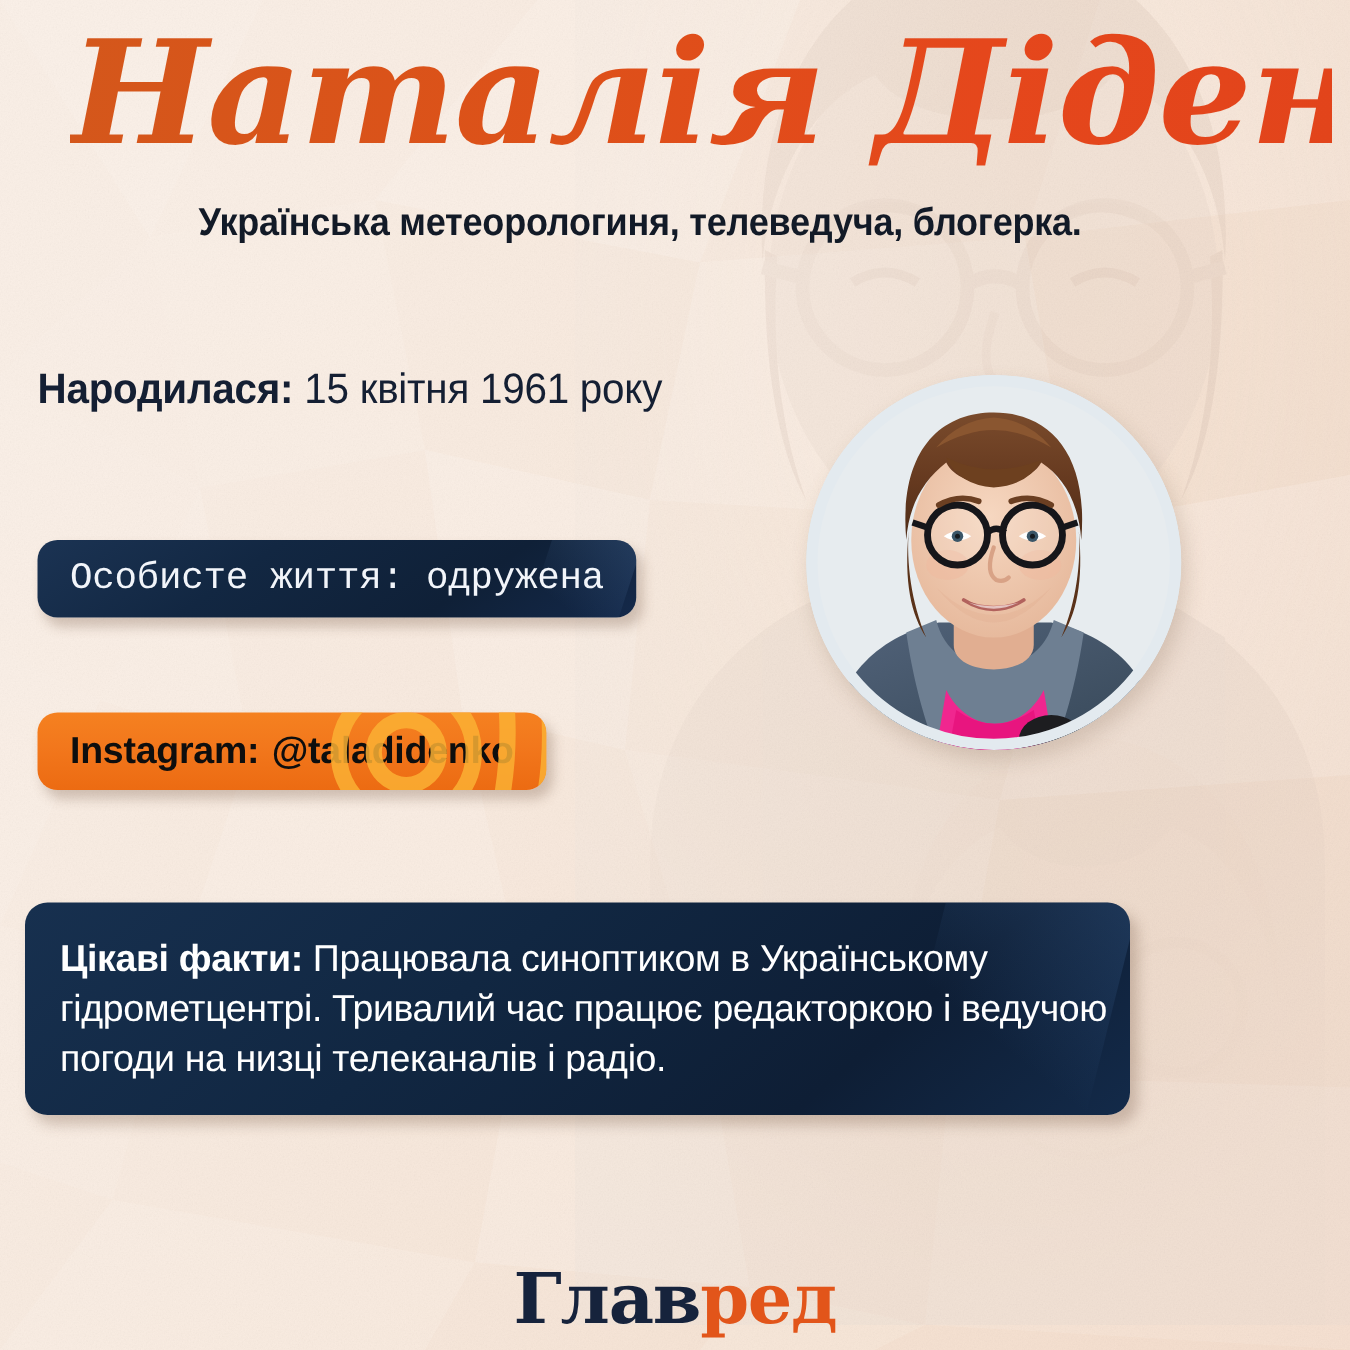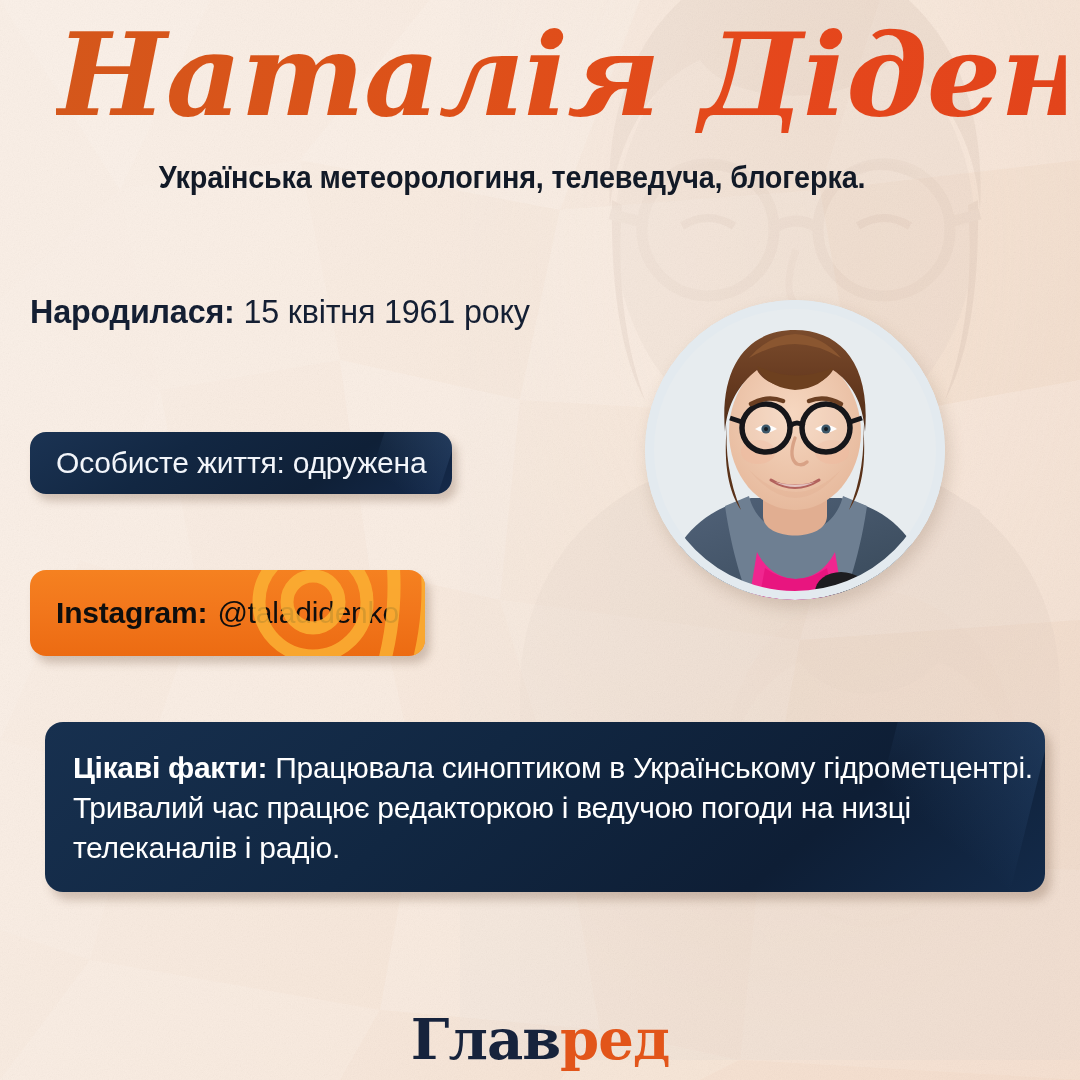--- a/index.html
+++ b/index.html
@@ -115,42 +115,42 @@
     width: 70px; height: 120px;
     background: linear-gradient(200deg, rgba(90,130,180,.30), rgba(90,130,180,0) 70%);
     transform: rotate(18deg);
     pointer-events: none;
   }
 
   .pill-instagram {
     left: 30px;
     top: 570px;
     height: 62px;
-    padding: 12px 26px;
+    padding: 0 26px;
     background: linear-gradient(180deg, #f58120 0%, #f2771c 45%, #ec6b12 100%);
     color: #0e0e0e;
     font-size: 30px;
     letter-spacing: -0.2px;
   }
   .pill-instagram .ig-deco {
     position: absolute;
     right: -6px; top: -26px;
     width: 190px; height: 120px;
     pointer-events: none;
   }
   .pill-instagram .lbl { font-weight: bold; }
-  .pill-instagram .val { font-weight: normal; margin-left: 10px; }
-  .pill-personal .txt { position: relative; z-index: 2; }
+  .pill-instagram .val { font-weight: bold; margin-left: 10px; }
+  .pill-personal .txt { position: relative; z-index: 2; font-family: Liberation Mono, monospace; }
 
   
   .facts {
     position: absolute;
-    left: 45px;
+    left: 20px;
     top: 722px;
-    width: 1000px;
+    width: 884px;
     min-height: 148px;
     box-sizing: border-box;
     padding: 26px 12px 24px 28px;
     border-radius: 18px;
     background: linear-gradient(140deg, #17304f 0%, #112742 40%, #0e1e35 75%, #132a49 100%);
     color: #ffffff;
     font-size: 30px;
     line-height: 1.33;
     letter-spacing: -0.3px;
     box-shadow: 6px 8px 10px rgba(120, 90, 70, .30);

